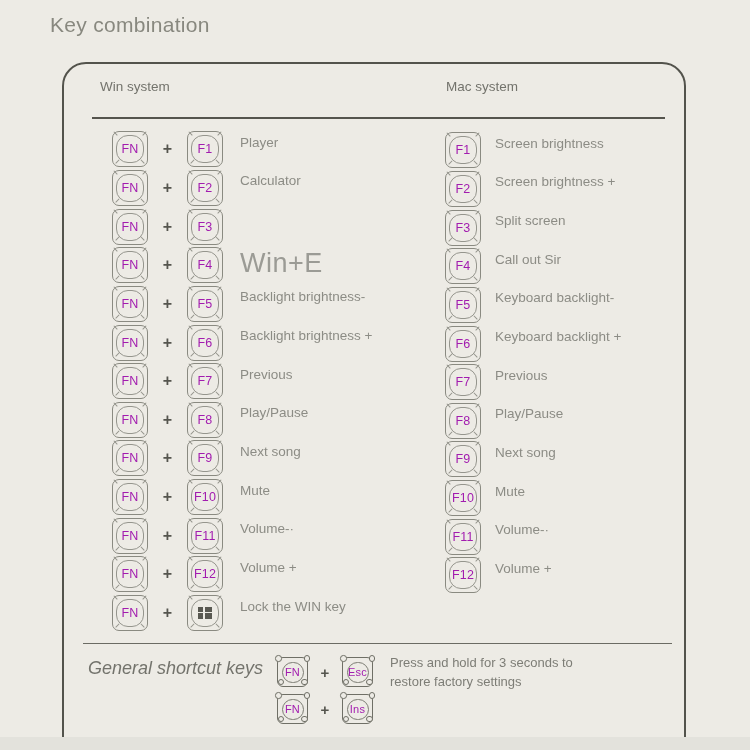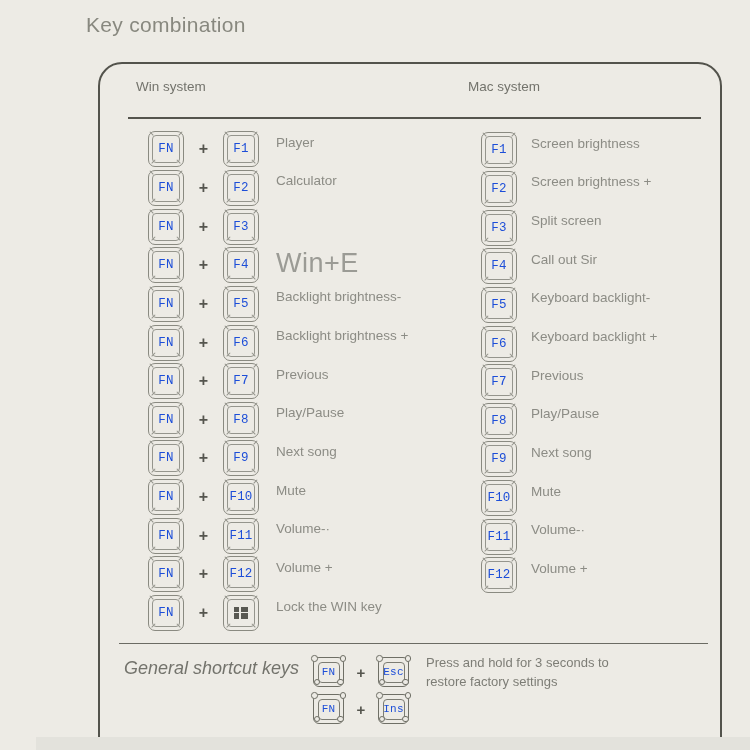--- a/index.html
+++ b/index.html
@@ -3,59 +3,59 @@
 <meta charset="utf-8">
 <style>
   html,body{margin:0;padding:0;}
   body{
     width:750px;height:750px;
     background:#edebe5;
     font-family:"Liberation Sans",sans-serif;
     position:relative;overflow:hidden;
     -webkit-font-smoothing:antialiased;
   }
-  .stage{position:absolute;inset:0;margin-left:36px;}
+  .stage{position:absolute;inset:0;}
   .page-title{
     position:absolute;left:50px;top:13px;
     font-size:21px;color:#88887f;letter-spacing:0.3px;
   }
   .bottom-strip{
     position:absolute;left:0;top:737px;width:750px;height:13px;
     background:#e3e2dc;
   }
   
   .panel{
     position:absolute;left:62px;top:62px;width:624px;height:713px;
     border:2px solid #53534c;border-radius:24px;
     box-sizing:border-box;
   }
   .col-header{
     position:absolute;top:15px;font-size:13.5px;color:#73736c;
   }
   .col-header.win{left:36px;}
-  .col-header.mac{left:368px;}
+  .col-header.mac{left:382px;}
   .divider-top{
     position:absolute;left:28px;top:53px;width:573px;height:2px;
     background:#55544d;
   }
   .divider-bottom{
     position:absolute;left:19px;top:579px;width:589px;height:1.4px;
     background:#6b6b63;
   }
   
   .keycap{
     position:relative;width:36px;height:36px;flex:none;
     border:1.6px solid #8a8a81;border-radius:7px;box-sizing:border-box;
   }
   .cap-inner{
     position:absolute;inset:3px;
-    border:1.2px solid #95958d;border-radius:4px;
+    border:1.2px solid #95958d;border-radius:12px;
     display:flex;align-items:center;justify-content:center;
-    font-family:Liberation Mono, monospace;
-    font-size:12.5px;color:#1d4ed8;letter-spacing:0.2px;
+    font-family:Liberation Sans, sans-serif;
+    font-size:12.5px;color:#a21caf;letter-spacing:0.2px;
   }
   
   .keycap::before,.keycap::after,
   .cap-inner::before,.cap-inner::after{
     content:"";position:absolute;width:5px;height:1.2px;background:#94948c;
   }
   .keycap::before{top:1px;left:0px;transform:rotate(45deg);}
   .keycap::after{top:1px;right:0px;transform:rotate(-45deg);}
   .cap-inner::before{bottom:0px;left:-2px;transform:rotate(-45deg);}
   .cap-inner::after{bottom:0px;right:-2px;transform:rotate(45deg);}

